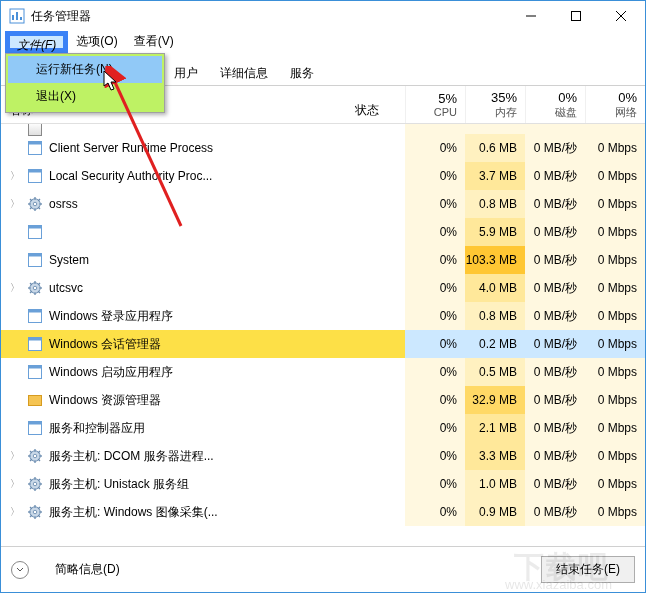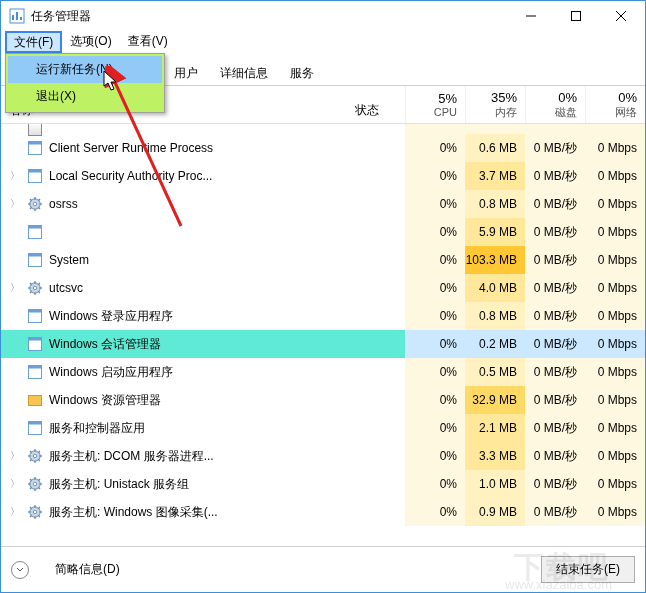--- a/index.html
+++ b/index.html
@@ -6,39 +6,39 @@
 body { font-family: "Microsoft YaHei", "Segoe UI", sans-serif; font-size: 12px; background: #fff; overflow: hidden; }
 .window { width: 646px; height: 593px; border: 1px solid #3a8fd8; background: #fff; display: flex; flex-direction: column; position: relative; }
 .titlebar { display: flex; align-items: center; height: 30px; padding: 0 2px; }
 .title-icon { width: 16px; height: 16px; margin: 0 6px; display: flex; align-items: center; justify-content: center; }
 .title-text { flex: 1; font-size: 12px; }
 .win-controls { display: flex; gap: 0; }
 .win-btn { width: 45px; height: 28px; display: flex; align-items: center; justify-content: center; background: transparent; border: none; }
 .win-btn svg { width: 10px; height: 10px; }
 .menubar { display: flex; height: 22px; padding: 0 4px; position: relative; }
 .menu-item { padding: 2px 8px; font-size: 12px; cursor: default; }
-.menu-item.active { background: #cce8ff; border: 2px solid #3b82f6; padding: 1px 7px; }
+.menu-item.active { background: #cce8ff; border: 5px solid #3b82f6; padding: 1px 7px; font-style: italic; }
 .dropdown { position: absolute; top: 22px; left: 4px; background: #bef264; border: 1px solid #a0a0a0; box-shadow: 2px 2px 4px rgba(0,0,0,0.3); z-index: 100; min-width: 160px; padding: 2px; }
 .dropdown-item { padding: 5px 20px 5px 28px; font-size: 12px; white-space: nowrap; }
 .dropdown-item.highlighted { background: #91c9f7; }
 .tabs { display: flex; gap: 0; padding: 2px 4px 0; border-bottom: 1px solid #d0d0d0; position: relative; margin-top: 4px;}
 .tab { padding: 4px 10px; font-size: 12px; border: 1px solid transparent; border-bottom: none; position: relative; top: 1px; }
 .tab-hidden-left { margin-left: 112px; }
 .header-row { display: flex; height: 38px; border-bottom: 1px solid #e0e0e0; }
 .col-name { flex: 1; padding: 4px 8px; display: flex; align-items: flex-end; font-size: 12px; }
 .col-status { width: 56px; padding: 4px 6px; display: flex; align-items: flex-end; font-size: 12px; }
 .col-metric { width: 60px; padding: 3px 8px; display: flex; flex-direction: column; align-items: flex-end; justify-content: center; border-left: 1px solid #f0f0f0; }
 .col-metric .pct { font-size: 13px; }
 .col-metric .lbl { font-size: 11px; color: #555; }
 .rows-container { flex: 1; overflow-y: auto; position: relative; }
 .rows-container::-webkit-scrollbar { width: 17px; }
 .rows-container::-webkit-scrollbar-track { background: #f0f0f0; }
 .rows-container::-webkit-scrollbar-thumb { background: #c0c0c0; }
 .row { display: flex; height: 28px; align-items: center; }
-.row.selected { background: #5eead4; }
+.row.selected { background: #fde047; }
 .row.selected .cell-metric { background: #cce8ff !important; }
 .cell-name { flex: 1; display: flex; align-items: center; padding-left: 8px; overflow: hidden; white-space: nowrap; }
 .expander { width: 12px; text-align: center; color: #666; font-size: 10px; }
 .expander-spacer { width: 12px; }
 .proc-icon { width: 16px; height: 16px; margin: 0 6px; display: flex; align-items: center; justify-content: center; flex-shrink: 0; }
 .cell-status { width: 56px; }
 .cell-metric { width: 60px; text-align: right; padding-right: 8px; height: 100%; display: flex; align-items: center; justify-content: flex-end; }
 .bg-vlight { background: #fff8e0; }
 .bg-light { background: #fff1c0; }
 .bg-med { background: #ffe89a; }

